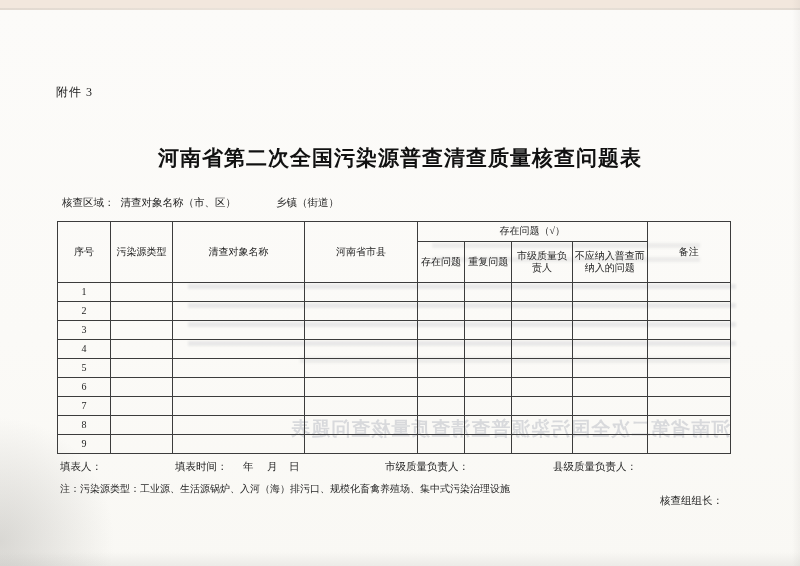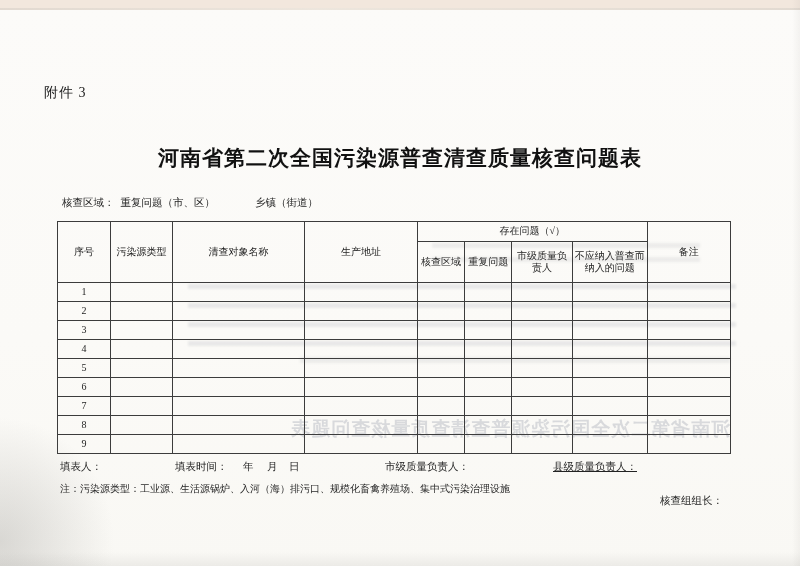--- a/index.html
+++ b/index.html
@@ -9,21 +9,21 @@
     background:#fbfaf7; color:#262626;
   }
   .paper {
     position:absolute; inset:0;
     background:linear-gradient(180deg,#fcfbf9 0%,#fbfaf7 60%,#f9f8f4 100%);
   }
   .top-strip { position:absolute; left:0; top:0; width:800px; height:8px; background:#f2e7dd; }
   .top-line  { position:absolute; left:0; top:8px; width:800px; height:2px;
                background:linear-gradient(90deg,#ddd3c9,#eae2d8 40%,#ddd4ca); opacity:.85; }
   .attachment {
-    position:absolute; left:44px; top:84px; font-size:14px; letter-spacing:1px; color:#1c1c1c;
+    position:absolute; left:56px; top:84px; font-size:12px; letter-spacing:1px; color:#1c1c1c;
   }
   .title {
     position:absolute; left:0; top:144px; width:800px; margin:0;
     text-align:center; font-size:21px; font-weight:bold; letter-spacing:1px; color:#111;
   }
   .region-line {
     position:absolute; left:62px; top:196px; font-size:10.5px; color:#232323; white-space:nowrap;
   }
   .region-line .county { margin-left:6px; }
   .region-line .township { margin-left:40px; }
@@ -44,21 +44,21 @@
 
   .footer-line { position:absolute; top:460px; left:0; width:800px; height:14px;
                  font-size:10.5px; color:#232323; }
   .footer-line span { position:absolute; white-space:nowrap; }
   .f-filler   { left:60px; }
   .f-time     { left:175px; }
   .f-year     { left:243px; }
   .f-month    { left:267px; }
   .f-day      { left:289px; }
   .f-city     { left:385px;text-align:center; }
-  .f-county   { left:553px;text-decoration:underline; }
+  .f-county   { left:553px; }
   .f-leader   { left:660px;margin-top:34px; }
 
   .note-line { position:absolute; left:60px; top:482px; font-size:10px; color:#2a2a2a; white-space:nowrap; }
 
   
   .ghost-title {
     position:absolute; left:280px; top:416px; width:460px; text-align:center;
     transform:scaleX(-1); font-weight:bold; font-size:19px; letter-spacing:1px;
     color:rgba(120,126,148,0.26); filter:blur(0.6px); pointer-events:none; white-space:nowrap;
   }
@@ -83,21 +83,21 @@
 
 <div class="paper">
   <div class="top-strip"></div>
   <div class="top-line"></div>
 
   <div class="attachment">附件 3</div>
 
   <h1 class="title">河南省第二次全国污染源普查清查质量核查问题表</h1>
 
   <div class="region-line">
-    <span class="label">核查区域：</span><span class="county">重复问题（市、区）</span><span class="township">乡镇（街道）</span>
+    <span class="label">核查区域：</span><span class="county">清查对象名称（市、区）</span><span class="township">乡镇（街道）</span>
   </div>
 
   <div class="ghost-block gb2"></div>
   <div class="ghost-block gb1"></div>
   <div class="ghost-block gb3"></div>
   <div class="ghost-title">河南省第二次全国污染源普查清查质量核查问题表</div>
 
   <table class="qtable">
     <colgroup>
       <col style="width:7.9%">
@@ -108,26 +108,26 @@
         <col style="width:7.0%">
         <col style="width:9.0%">
         <col style="width:11.1%">
       <col style="width:12.4%">
     </colgroup>
     <thead>
       <tr class="group-row">
         <th rowspan="2">序号</th>
         <th rowspan="2">污染源类型</th>
         <th rowspan="2">清查对象名称</th>
-        <th rowspan="2">生产地址</th>
+        <th rowspan="2">河南省市县</th>
         <th colspan="4">存在问题（√）</th>
         <th rowspan="2">备注</th>
       </tr>
       <tr class="sub-row">
-        <th>核查区域</th>
+        <th>存在问题</th>
         <th>重复问题</th>
         <th>市级质量负责人</th>
         <th class="wrap">不应纳入普查而纳入的问题</th>
       </tr>
     </thead>
     <tbody id="table-body">
         <tr>
           <td>1</td>
           <td>&nbsp;</td>
           <td>&nbsp;</td>

